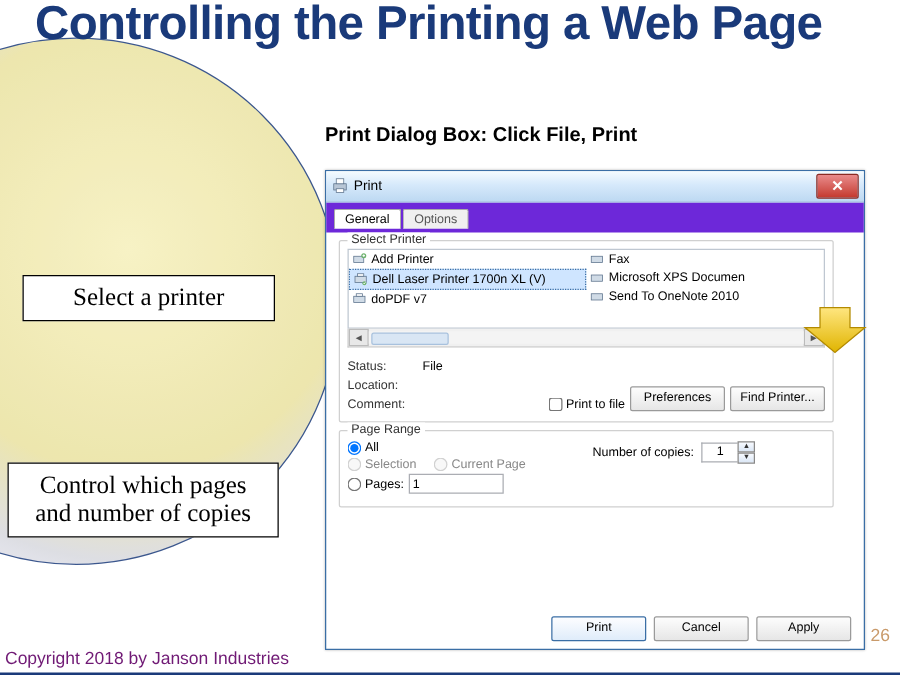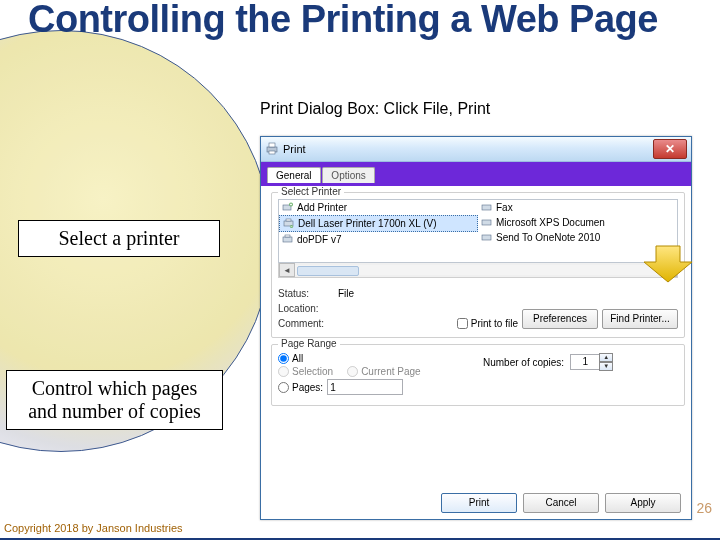--- a/index.html
+++ b/index.html
@@ -1,35 +1,35 @@
 <!DOCTYPE html>
 <html><head>
 <meta charset="utf-8">
 <style>
 html,body{margin:0;padding:0;width:720px;height:540px;font-family:"Segoe UI",Arial,sans-serif;background:#fff;overflow:hidden}
 .slide{position:relative;width:720px;height:540px;background:#fff}
 .bg-swoosh{position:absolute;left:-150px;top:30px;width:420px;height:420px;border-radius:50%;border:1px solid #1a3a7a;background:radial-gradient(circle at 60% 40%,#f6f0bb 0%,#eae2a0 50%,#d8d9df 70%,#eef 85%);opacity:.85}
 h1.title{position:absolute;left:28px;top:0;margin:0;font-size:38px;font-weight:700;color:#1a3a7a;line-height:1.05;letter-spacing:-.5px}
-.caption{position:absolute;left:260px;top:100px;font-size:16px;font-weight:400;color:#000}
+.caption{position:absolute;left:260px;top:100px;font-size:16px;font-weight:700;color:#000}
 .callout{position:absolute;background:#fff;border:1px solid #000;padding:6px 10px;font-family:Liberation Serif, serif;font-size:20px;text-align:center;line-height:1.15}
 .callout.c1{left:18px;top:220px;width:180px}
 .callout.c2{left:6px;top:370px;width:195px}
 .pgno{position:absolute;right:8px;bottom:24px;font-size:14px;color:#c99a6a}
-.copyright{position:absolute;left:4px;bottom:6px;font-size:11px;color:#a16207}
+.copyright{position:absolute;left:4px;bottom:6px;font-size:14px;color:#701a75}
 
 .win{position:absolute;left:260px;top:136px;width:430px;height:382px;background:#fff;border:1px solid #3a6ea5;font-size:10px;color:#000;box-shadow:0 0 2px rgba(0,0,0,.3)}
 .titlebar{height:24px;background:linear-gradient(180deg,#f4fbff 0%,#d6e9fb 45%,#bdd9f2 100%);border-bottom:1px solid #9cbde0;display:flex;align-items:center;padding:0 4px;position:relative}
 .titlebar .ico{width:14px;height:14px;margin-right:4px;display:inline-block}
 .titlebar .ttl{font-size:11px;color:#000}
 .closebtn{position:absolute;right:4px;top:2px;width:32px;height:18px;background:linear-gradient(180deg,#e98b8b,#c43a2f);border:1px solid #8a2a22;border-radius:2px;display:flex;align-items:center;justify-content:center}
 .closebtn span{color:#fff;font-weight:700;font-size:12px;line-height:1}
 .tabs{height:20px;padding:4px 6px 0 6px;background:#6d28d9}
 .tab{display:inline-block;padding:2px 8px;border:1px solid #aaa;border-bottom:none;background:#fff;font-size:10px;margin-right:-1px;border-radius:2px 2px 0 0;position:relative;top:1px}
 .tab.inactive{background:#f0f0f0;color:#555}
-.panel{padding:6px 6px 6px 10px}
+.panel{padding:6px 24px 6px 10px}
 .group{border:1px solid #d0d0d0;border-radius:2px;padding:6px 6px 8px 6px;margin-bottom:6px;position:relative}
 .group-title{position:absolute;top:-7px;left:6px;background:#fff;padding:0 3px;font-size:10px;color:#333}
 .printer-list{height:62px;border:1px solid #bfc7d1;background:#fff;overflow:hidden}
 .pl-row{display:flex}
 .pl-col{width:50%}
 .pl-item{display:flex;align-items:center;height:15px;padding:0 3px;gap:3px;white-space:nowrap}
 .pl-item.sel{background:#cfe5ff;border:1px dotted #3a6ea5}
 .pi{width:12px;height:11px;display:inline-block}
 .scroll-h{height:14px;background:#f0f0f0;border:1px solid #cfcfcf;border-top:none;display:flex;align-items:center}
 .scroll-h .arr{width:14px;height:12px;background:#e8e8e8;border:1px solid #bbb;display:flex;align-items:center;justify-content:center;font-size:8px;color:#555}

